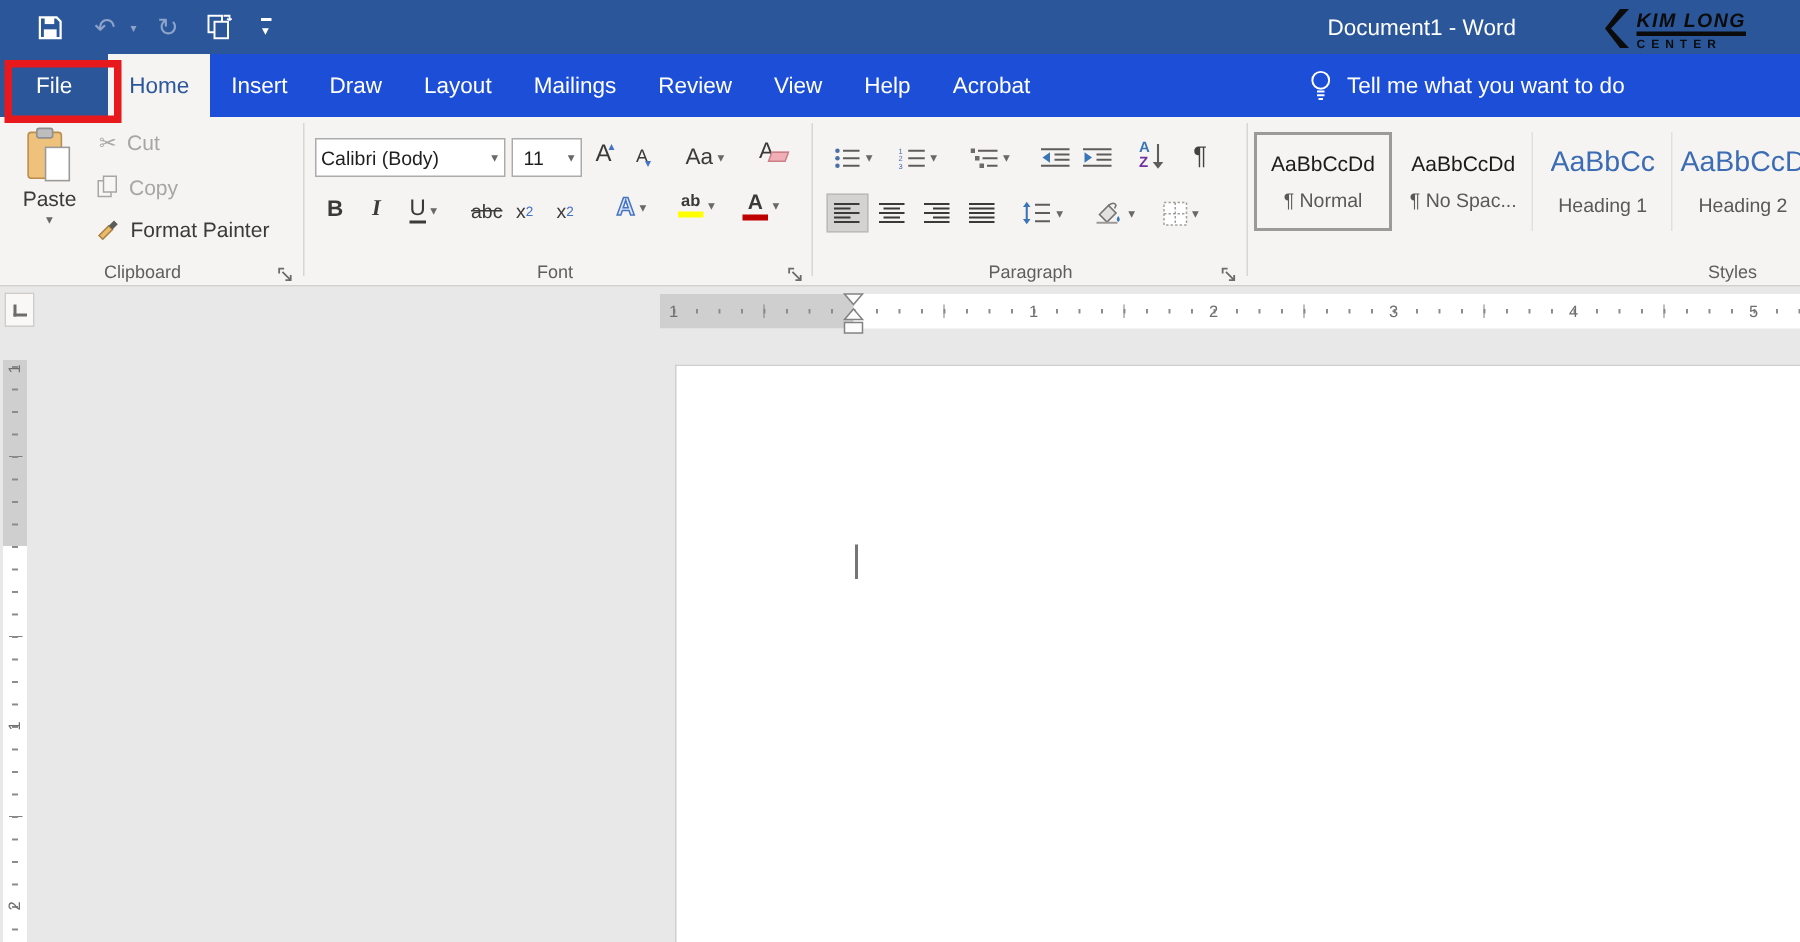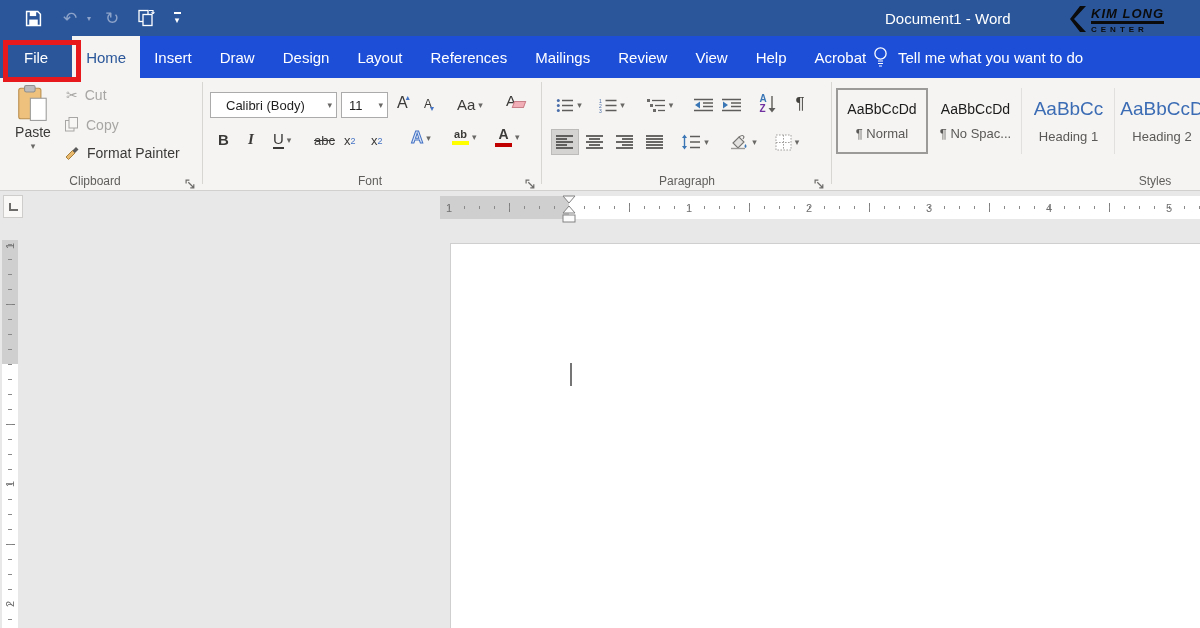--- a/index.html
+++ b/index.html
@@ -140,23 +140,21 @@
         <span id="brand-bottom">CENTER</span>
       </div>
     </div>
   </div>
 
   <div id="tabrow">
     <div class="tab file">File</div>
     <div class="tab active">Home</div>
     <div class="tab">Insert</div>
     <div class="tab">Draw</div>
-    <div class="tab">Design</div>
     <div class="tab">Layout</div>
-    <div class="tab">References</div>
     <div class="tab">Mailings</div>
     <div class="tab">Review</div>
     <div class="tab">View</div>
     <div class="tab">Help</div>
     <div class="tab">Acrobat</div>
   </div>
   <div id="tellme">
     <svg width="17" height="22" viewBox="0 0 17 22">
       <circle cx="8.5" cy="7.5" r="5.6" fill="none" stroke="#ffffff" stroke-width="1.3"></circle>
       <path d="M6 15 h5 M6 17.5 h5 M7 20 h3" stroke="#ffffff" stroke-width="1.2" fill="none"></path>
@@ -195,21 +193,21 @@
       <span>Format Painter</span>
     </div>
     <div class="grp-label" style="left:30px;width:130px;">Clipboard</div>
     <div class="launcher" style="left:185px;">
       <svg width="11" height="11" viewBox="0 0 10 10">
         <path d="M1 4 V1 H4 M3 3 L8 8 M8 4.8 V8 H4.8" fill="none" stroke="#6e6c6a" stroke-width="1.1"></path>
       </svg>
     </div>
     <div class="grp-sep" style="left:202px;"></div>
 
-    <div class="combo" style="left:210px;width:127px;padding-left:15px;">
+    <div class="combo" style="left:210px;width:127px;padding-left:3px;">
       <span>Calibri (Body)</span>
       <span class="dd">▾</span>
     </div>
     <div class="combo" style="left:341px;width:47px;padding-left:7px;">
       <span>11</span>
       <span class="dd">▾</span>
     </div>
     <div class="rbtn" style="left:397px;top:16px;">
       <span class="grow-a">A</span>
       <span class="tiny-up">▴</span>

